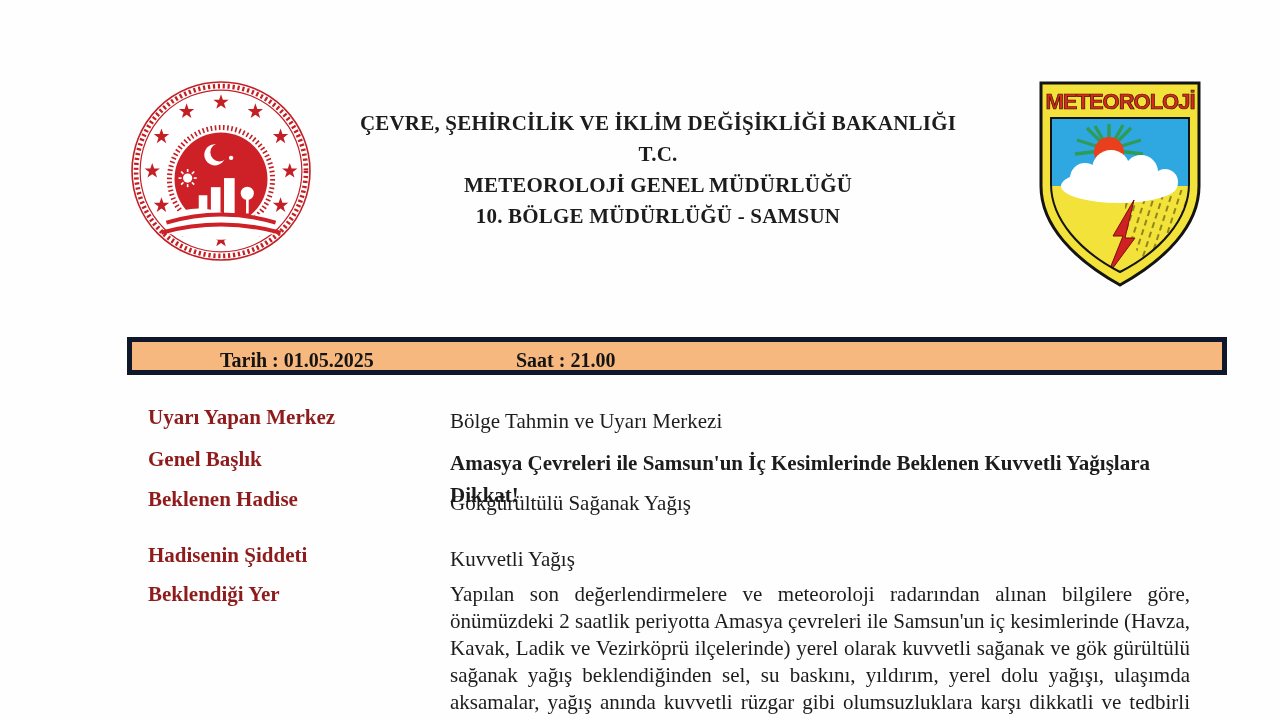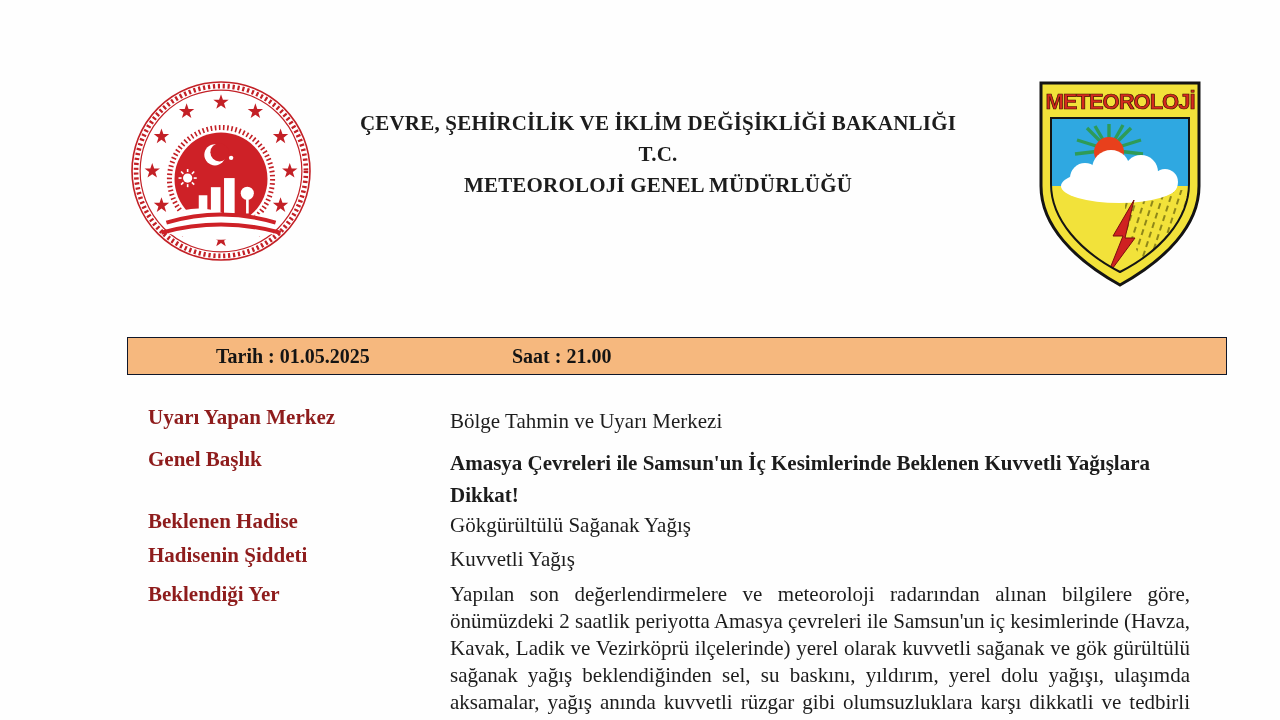--- a/index.html
+++ b/index.html
@@ -15,21 +15,21 @@
   .ministry-emblem{position:absolute;left:130px;top:80px;width:182px;height:182px;}
   .met-shield{position:absolute;left:1037px;top:78px;width:166px;height:212px;}
   .header-text{
     position:absolute;left:318px;top:108px;width:680px;
     text-align:center;font-weight:bold;font-size:21px;line-height:31px;
     letter-spacing:.2px;
   }
   
   .banner{
     position:absolute;left:127px;top:337px;width:1100px;height:38px;
-    background:#F6B87E;border:1px solid #0f172a;box-sizing:border-box;
+    background:#F6B87E;border:5px solid #0f172a;box-sizing:border-box;
   }
   .banner span{
     position:absolute;top:0;height:36px;line-height:36px;
     font-weight:bold;font-size:20px;color:#141414;white-space:nowrap;
   }
   .banner .b-tarih{left:88px;}
   .banner .b-saat{left:384px;}
   .banner .b-uyari{left:603px;}
   
   .field-label{
@@ -39,21 +39,21 @@
   .field-value{
     position:absolute;left:450px;width:745px;
     font-size:21px;line-height:32px;color:#1c1c1c;
   }
   .field-value.bold{font-weight:bold;}
   .field-value.para{
     width:740px;text-align:justify;line-height:27px;
   }
   .r1{top:405px;}
   .r2{top:447px;}
-  .r3{top:509px;}
+  .r3{top:487px;}
   .r4{top:543px;}
   .r5{top:582px;}
   .r5v{top:581px;}
 </style>
 </head>
 <body>
 
 <div class="page">
 
   <div class="ministry-emblem">
@@ -110,20 +110,21 @@
       <path d="M38,134 Q64,122 90,131 Q116,140 142,128 L142,152 Q90,164 38,152 Z" fill="#ffffff"></path>
       <path d="M36,141 Q90,125 144,141" fill="none" stroke="#CE2127" stroke-width="4"></path>
       <path d="M31,151 Q90,135 149,151" fill="none" stroke="#CE2127" stroke-width="4"></path>
     </svg>
   </div>
 
   <div class="header-text">
     <div>ÇEVRE, ŞEHİRCİLİK VE İKLİM DEĞİŞİKLİĞİ BAKANLIĞI</div>
     <div>T.C.</div>
     <div>METEOROLOJİ GENEL MÜDÜRLÜĞÜ</div>
+    <div>10. BÖLGE MÜDÜRLÜĞÜ - SAMSUN</div>
   </div>
 
   <div class="met-shield">
     <svg viewBox="0 0 166 212" width="166" height="212" aria-hidden="true">
       <defs>
         <clipPath id="innerShield">
           <path d="M14,40 H152 V106 C152 142,122 174,83 194 C44 174,14 142,14 106 Z"></path>
         </clipPath>
         <pattern id="rain" width="8" height="10" patternUnits="userSpaceOnUse" patternTransform="rotate(18)">
           <line x1="4" y1="1" x2="4" y2="7" stroke="#7d7612" stroke-width="1.7"></line>

